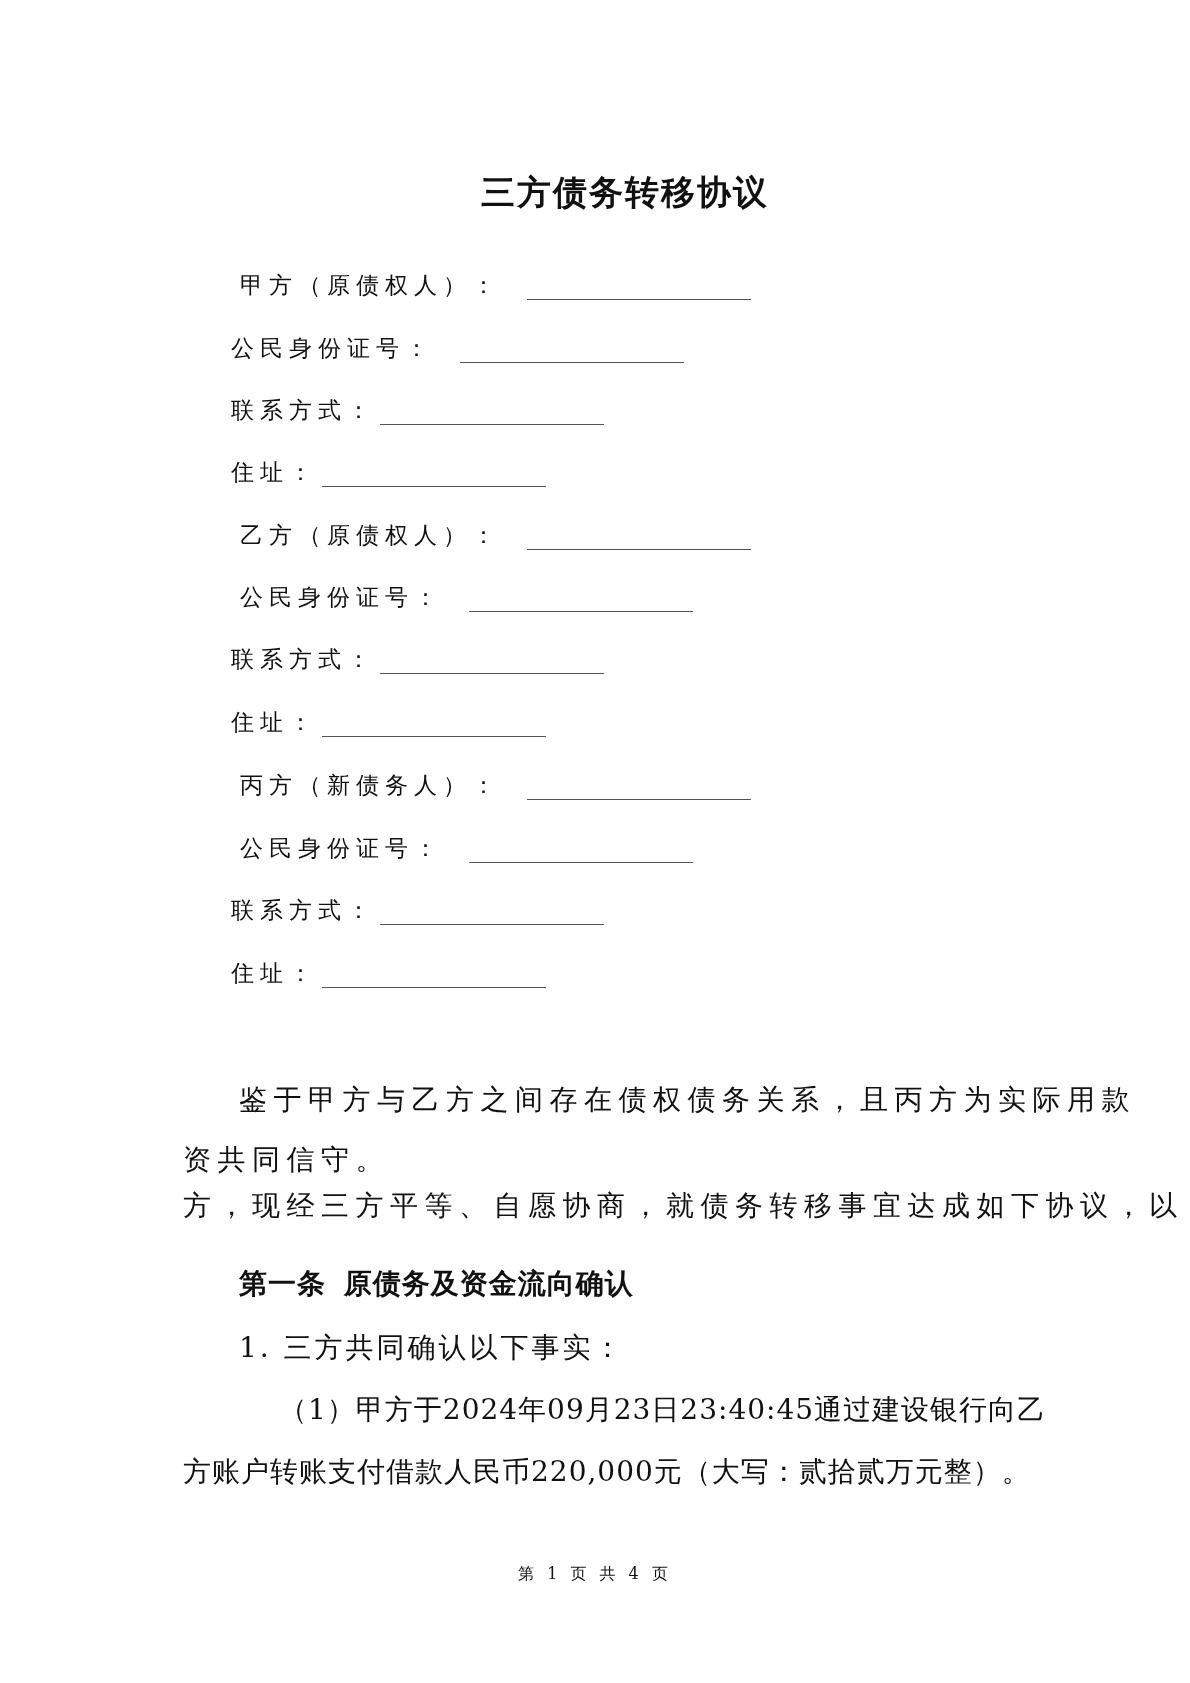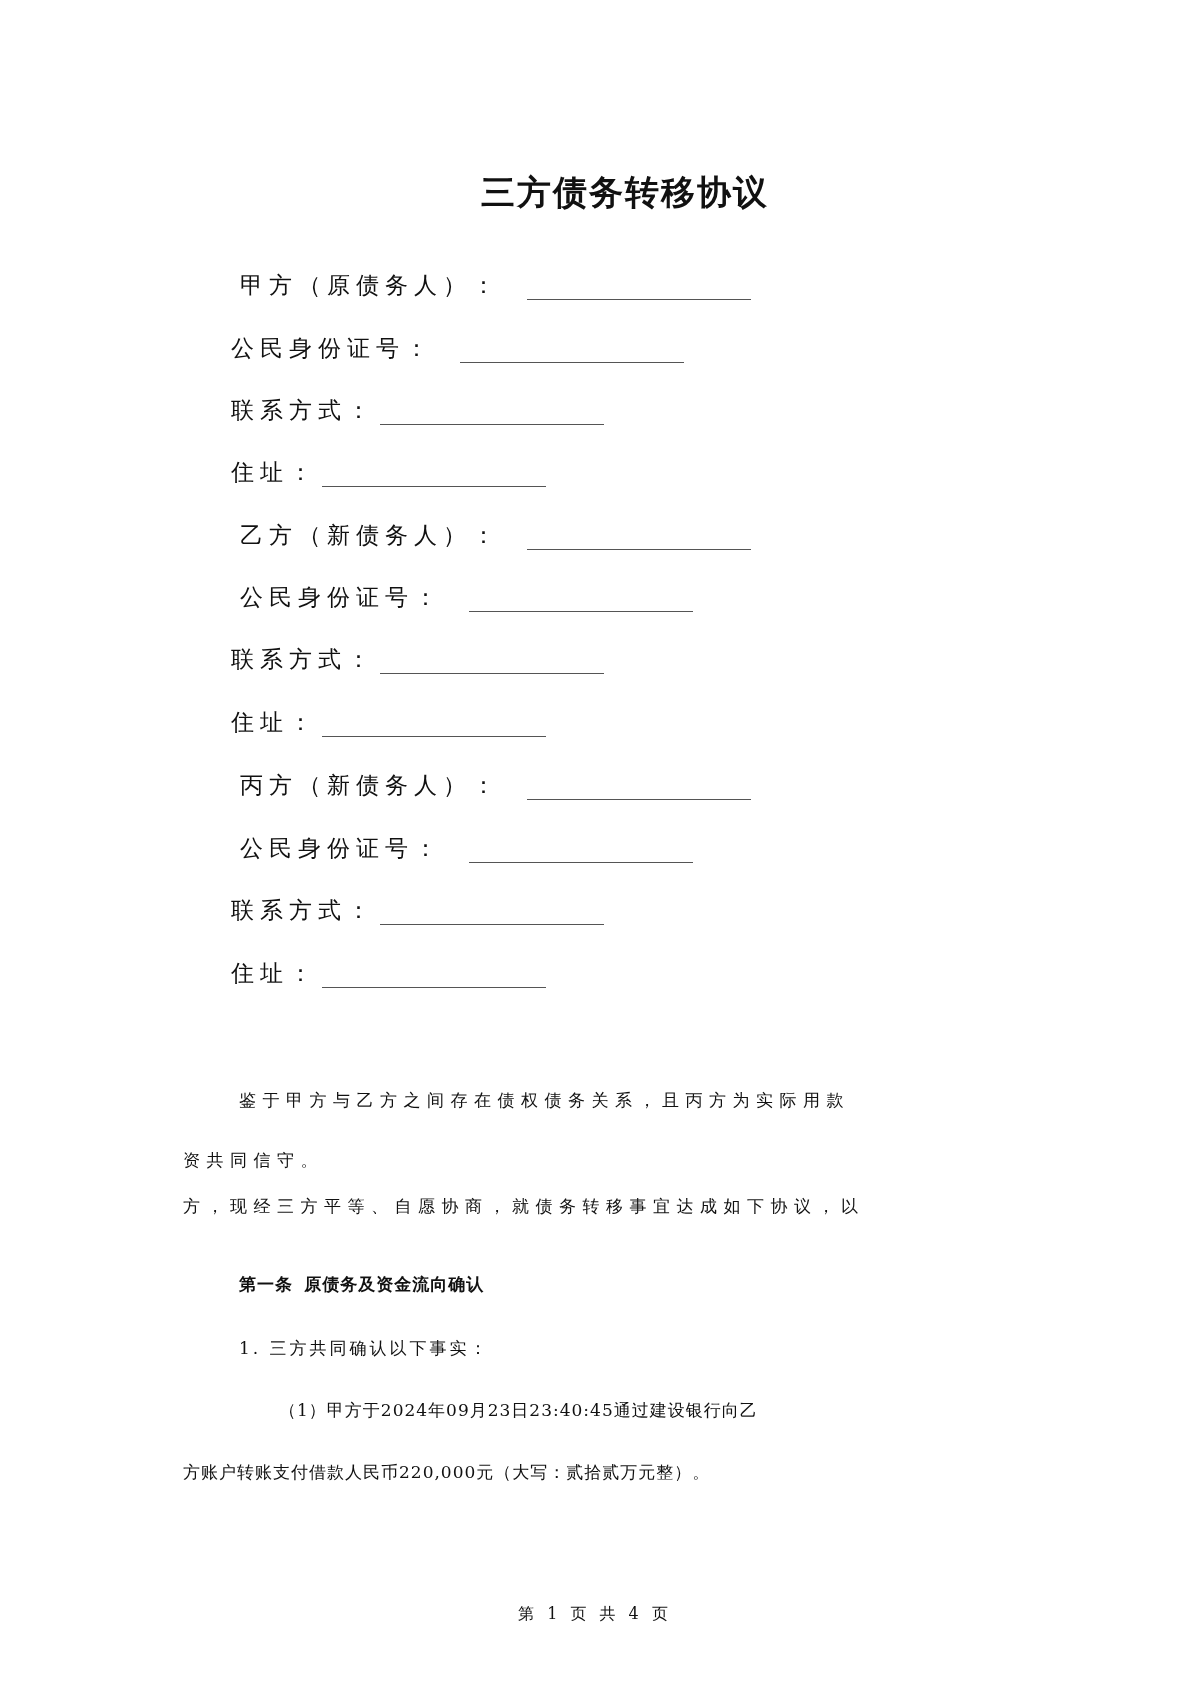--- a/index.html
+++ b/index.html
@@ -4,48 +4,48 @@
 <style>
   html, body { margin: 0; padding: 0; background: #ffffff; }
   body { width: 1190px; height: 1683px; position: relative; overflow: hidden;
          font-family: "DejaVu Serif", "Liberation Serif", serif; color: #111111; }
   .abs { position: absolute; white-space: nowrap; }
   .title { left: 0; width: 1190px; text-align: center; top: 170px;
            font-size: 34px; font-weight: bold; letter-spacing: 2px;
            font-family: "DejaVu Sans", "Liberation Sans", sans-serif; margin-left: 30px; }
   .field { font-size: 23px; letter-spacing: 6px; line-height: 30px; display: flex; align-items: flex-end; }
   .field .blank { display: inline-block; width: 224px; border-bottom: 1px solid #555; height: 24px; margin-left: 4px; }
-  .para { left: 183px; width: 830px; font-size: 17px; letter-spacing: 6.5px; line-height: 30px; }
+  .para { left: 183px; width: 830px; font-size: 28px; letter-spacing: 6.5px; line-height: 30px; }
   .heading { font-weight: bold; font-family: Liberation Mono, monospace; letter-spacing: 1px; }
-  .footer { left: 0; width: 1190px; text-align: center; top: 1604px; font-size: 16px; letter-spacing: 4px; }
+  .footer { left: 0; width: 1190px; text-align: center; top: 1564px; font-size: 16px; letter-spacing: 4px; }
 </style>
 </head>
 <body>
 
 <div class="abs title">三方债务转移协议</div>
 
 <div class="abs field" style="left:240px; top:270px;">
-  <span>甲方（原债务人）：</span>
+  <span>甲方（原债权人）：</span>
   <span class="blank" style="margin-left:26px;"></span>
 </div>
 <div class="abs field" style="left:231px; top:333px;">
   <span>公民身份证号：</span>
   <span class="blank" style="margin-left:26px;"></span>
 </div>
 <div class="abs field" style="left:231px; top:395px;">
   <span>联系方式：</span>
   <span class="blank"></span>
 </div>
 <div class="abs field" style="left:231px; top:457px;">
   <span>住址：</span>
   <span class="blank"></span>
 </div>
 
 <div class="abs field" style="left:240px; top:520px;">
-  <span>乙方（新债务人）：</span>
+  <span>乙方（原债权人）：</span>
   <span class="blank" style="margin-left:26px;"></span>
 </div>
 <div class="abs field" style="left:240px; top:582px;">
   <span>公民身份证号：</span>
   <span class="blank" style="margin-left:26px;"></span>
 </div>
 <div class="abs field" style="left:231px; top:644px;">
   <span>联系方式：</span>
   <span class="blank"></span>
 </div>

